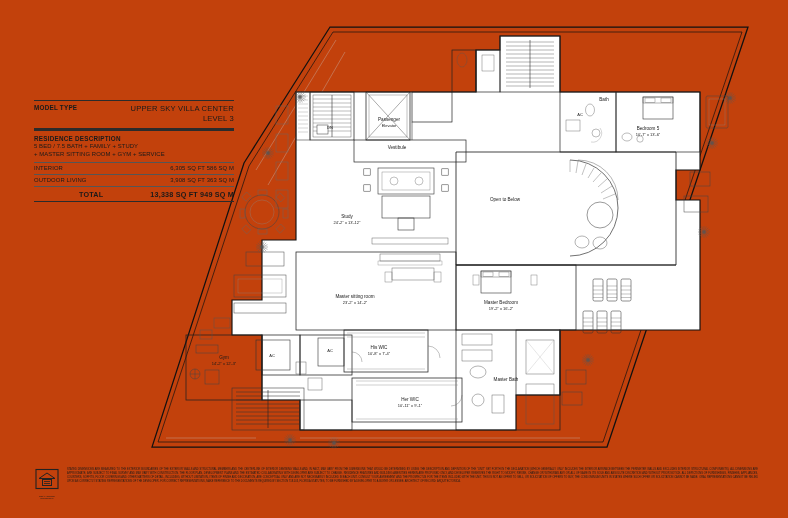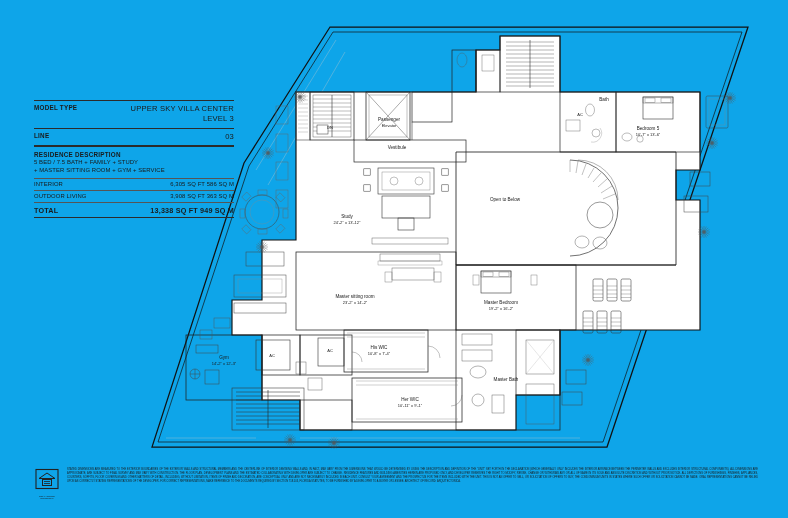--- a/index.html
+++ b/index.html
@@ -1,29 +1,29 @@
 <!DOCTYPE html>
 <html><head>
 <meta charset="utf-8">
 <style>
   html,body{margin:0;padding:0;background:#ffffff;}
   body{width:788px;height:518px;overflow:hidden;font-family:"Liberation Sans",sans-serif;color:#1a1a1a;}
-  #page{position:relative;width:788px;height:518px;background:#0ea5e9;}
+  #page{position:relative;width:788px;height:518px;background:#c2410c;}
 
   
   #info{position:absolute;left:34px;top:100px;width:200px;}
   .row{display:flex;justify-content:space-between;align-items:flex-start;padding:3px 0 3px 0;}
   .rule{border-bottom:1px solid #2b2b2b;height:0;}
   .lbl{font-size:6.3px;font-weight:bold;letter-spacing:.25px;color:#1a1a1a;text-transform:uppercase;white-space:nowrap;}
   .val{font-size:7.6px;letter-spacing:.2px;color:#1a1a1a;text-align:right;line-height:1.35;}
   .sub{font-size:5px;letter-spacing:.15px;text-align:right;color:#1a1a1a;}
   .desc-head{font-size:6.3px;font-weight:bold;letter-spacing:.25px;padding-top:4px;}
   .desc-body{font-size:5.9px;line-height:1.45;letter-spacing:.1px;padding-bottom:3px;}
   .arow{display:flex;justify-content:space-between;font-size:5.9px;letter-spacing:.1px;padding:2.5px 0;}
-  .arow.total{font-size:7.2px;font-weight:bold;letter-spacing:.2px;padding-top:3px;}
+  .arow.total{font-size:7.2px;font-weight:bold;letter-spacing:.2px;padding-top:3px;margin-left:45px;}
   .thin{border-bottom:.7px solid #555;}
 
   
   #plan{position:absolute;left:0;top:0;width:788px;height:518px;}
   #plan svg{display:block;}
 
   
   #footer{position:absolute;left:34px;top:468px;width:724px;display:flex;gap:7px;align-items:flex-start;}
   #logo-wrap{flex:0 0 auto;width:26px;}
   #disclaimer{flex:1 1 auto;font-size:2.55px;line-height:1.62;letter-spacing:.02px;color:#1a1a1a;text-align:justify;text-transform:uppercase;}
@@ -370,24 +370,20 @@
     <div class="rule"></div>
     <div class="row">
       <span class="lbl">MODEL TYPE</span>
       <span class="val">
         <span>UPPER SKY VILLA CENTER</span><br>
         <span>LEVEL 3</span>
       </span>
     </div>
 
     <div class="rule"></div>
-    <div class="row">
-      <span class="lbl">LINE</span>
-      <span class="val">03</span>
-    </div>
 
     <div class="rule"></div>
 
     <div class="rule"></div>
     <div class="desc-head">RESIDENCE DESCRIPTION</div>
     <div class="desc-body">
       <div>5 BED / 7.5 BATH + FAMILY + STUDY</div>
       <div>+ MASTER SITTING ROOM + GYM + SERVICE</div>
     </div>
 

